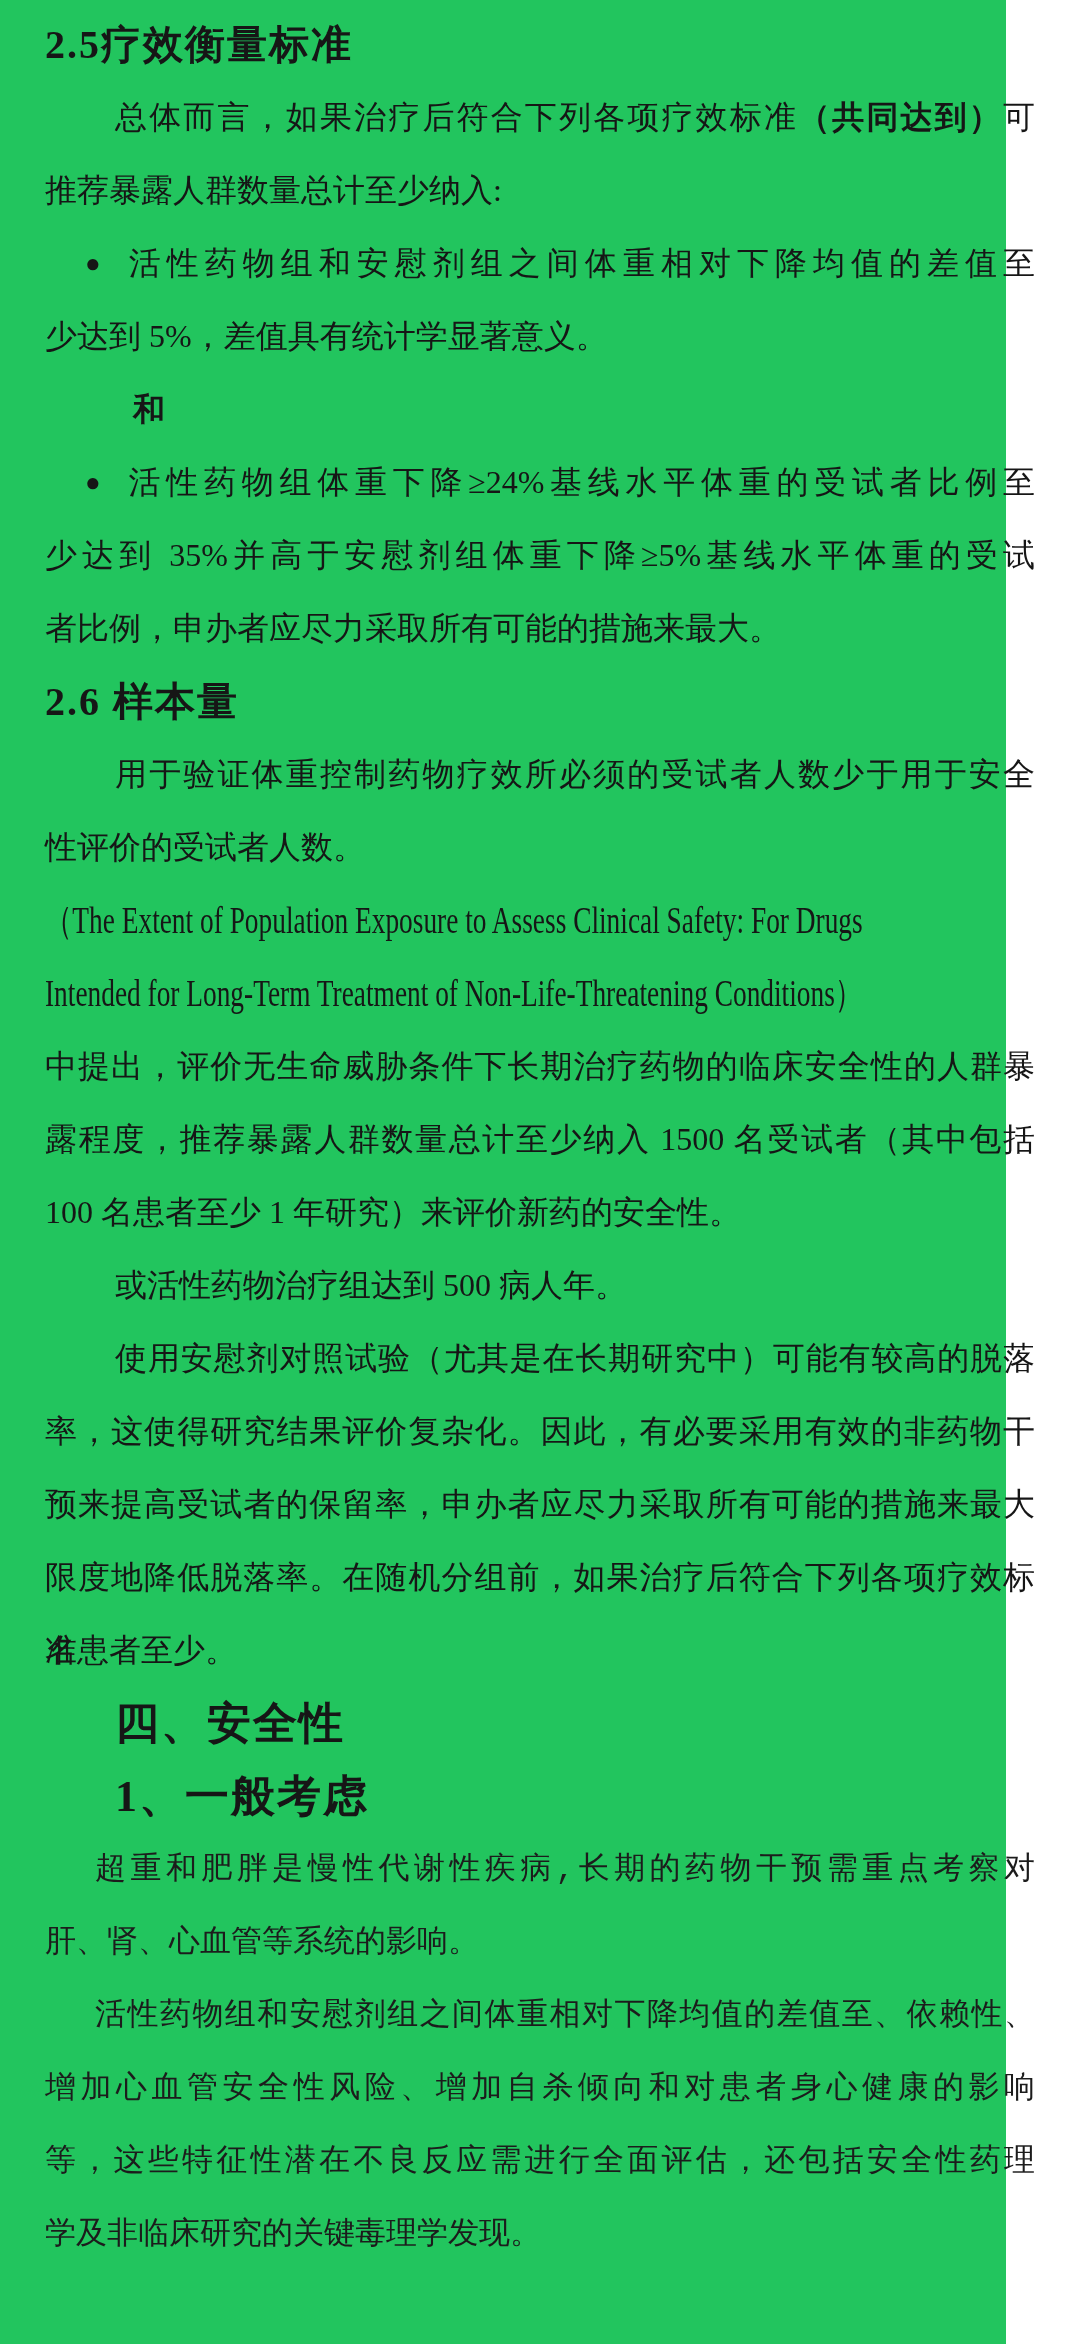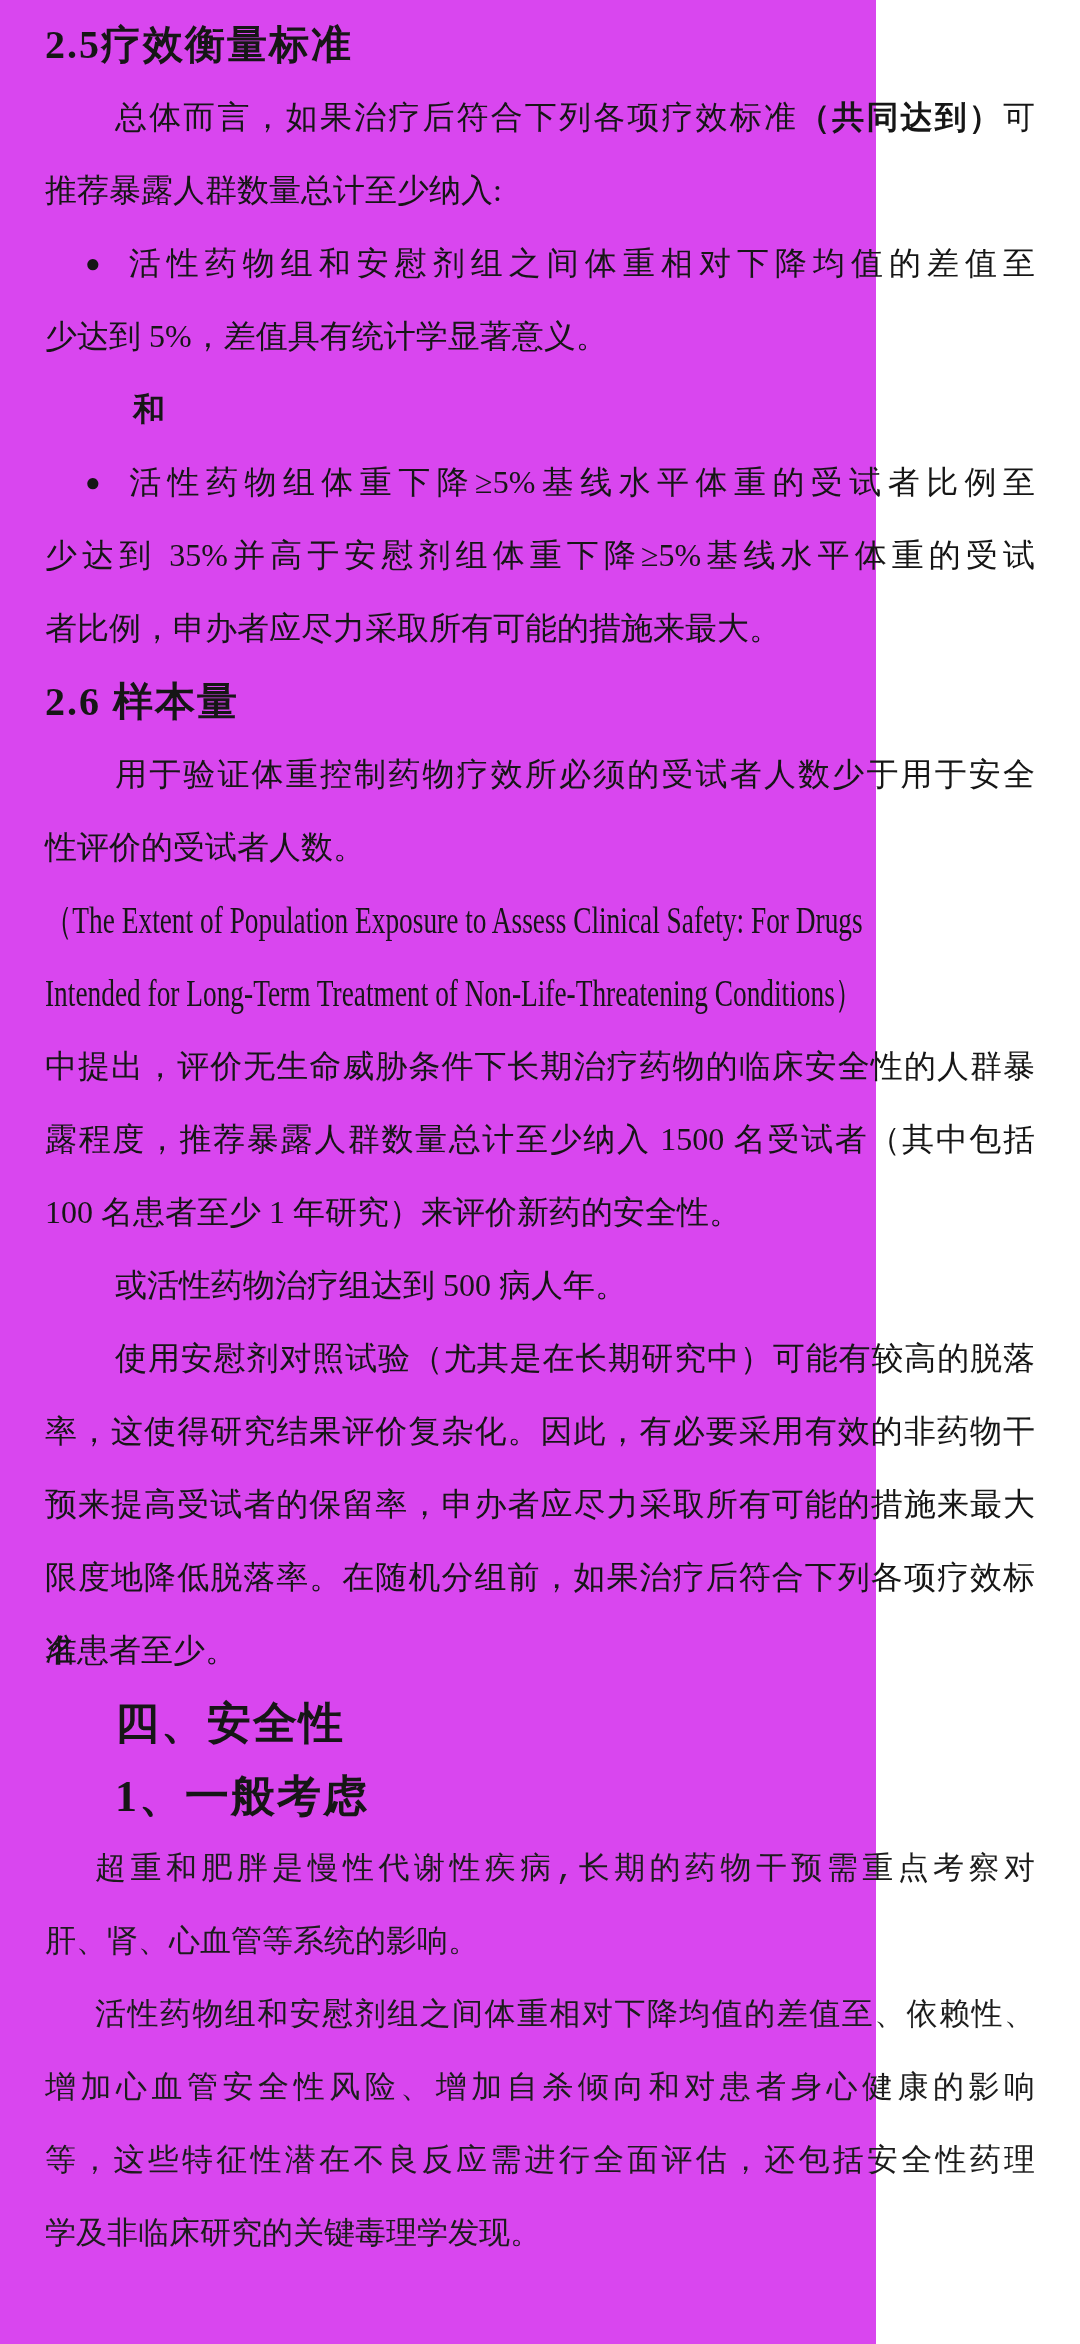--- a/index.html
+++ b/index.html
@@ -4,23 +4,23 @@
 <style>
   html, body {
     margin: 0;
     padding: 0;
     width: 1080px;
     height: 2344px;
     background: #ffffff;
     overflow: hidden;
   }
   .page {
-    width: 876px;
+    width: 1006px;
     height: 2344px;
-    background: #d946ef;
+    background: #22c55e;
     color: #161616;
     font-family: "Liberation Serif", "DejaVu Serif", serif;
   }
   .doc {
     padding: 8px 45px 0 45px;
     width: 990px;
   }
   .line {
     height: 73px;
     line-height: 73px;
@@ -71,21 +71,21 @@
 <body>
 
 <div class="page">
   <div class="doc" id="doc">
       <div class="line h1"><span class="b">2.5疗效衡量标准</span></div>
       <div class="line ind1 fill"><span>总体而言，如果治疗后符合下列各项疗效标准</span><span class="b">（共同达到）</span><span>可</span></div>
       <div class="line"><span>推荐暴露人群数量总计至少纳入:</span></div>
       <div class="line fill"><span class="bullet">●</span><span>活性药物组和安慰剂组之间体重相对下降均值的差值至</span></div>
       <div class="line"><span>少达到 5%，差值具有统计学显著意义。</span></div>
       <div class="line ind2 hb"><span class="b">和</span></div>
-      <div class="line fill"><span class="bullet">●</span><span>活性药物组体重下降≥5%基线水平体重的受试者比例至</span></div>
+      <div class="line fill"><span class="bullet">●</span><span>活性药物组体重下降≥24%基线水平体重的受试者比例至</span></div>
       <div class="line fill"><span>少达到 35%并高于安慰剂组体重下降≥5%基线水平体重的受试</span></div>
       <div class="line"><span>者比例，申办者应尽力采取所有可能的措施来最大。</span></div>
       <div class="line h1"><span class="b">2.6 样本量</span></div>
       <div class="line ind1 fill"><span>用于验证体重控制药物疗效所必须的受试者人数少于用于安全</span></div>
       <div class="line"><span>性评价的受试者人数。</span></div>
       <div class="line eng"><span>（The Extent of Population Exposure to Assess Clinical Safety: For Drugs</span></div>
       <div class="line eng"><span>Intended for Long-Term Treatment of Non-Life-Threatening Conditions）</span></div>
       <div class="line fill"><span>中提出，评价无生命威胁条件下长期治疗药物的临床安全性的人群暴</span></div>
       <div class="line fill"><span>露程度，推荐暴露人群数量总计至少纳入 1500 名受试者（其中包括</span></div>
       <div class="line"><span>100 名患者至少 1 年研究）来评价新药的安全性。</span></div>

